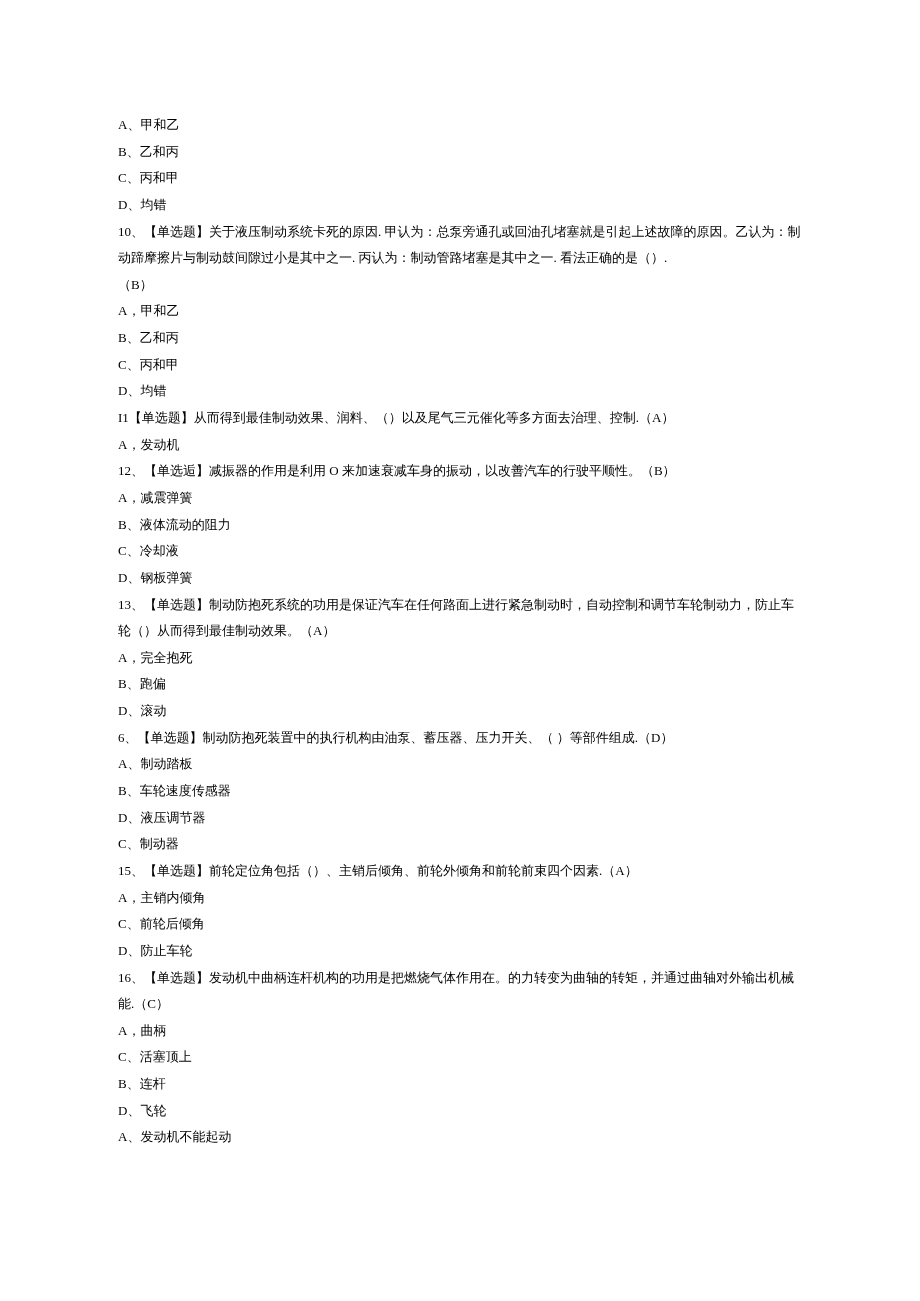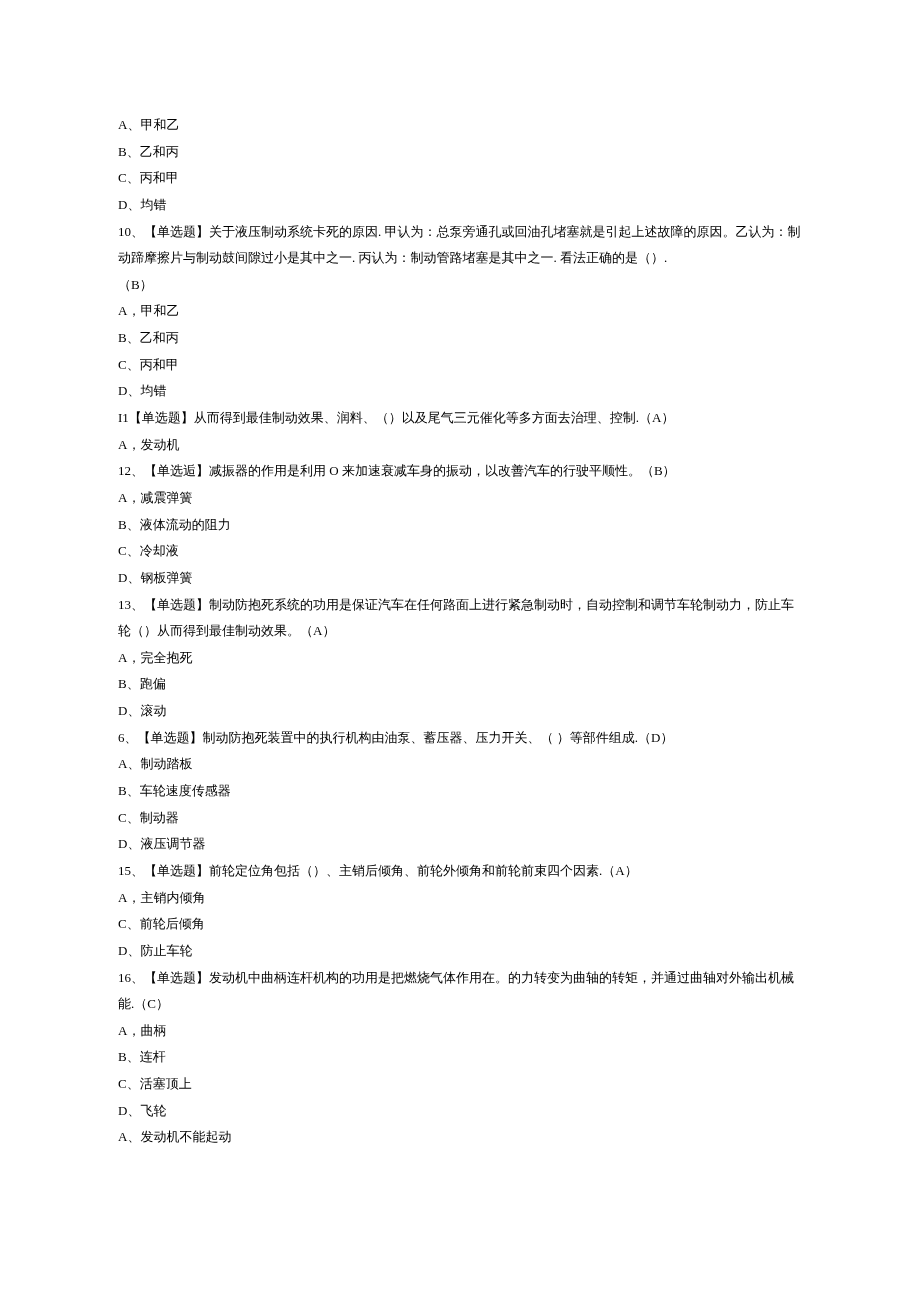--- a/index.html
+++ b/index.html
@@ -42,25 +42,25 @@
   <span class="line">B、液体流动的阻力</span>
   <span class="line">C、冷却液</span>
   <span class="line">D、钢板弹簧</span>
   <span class="line">13、【单选题】制动防抱死系统的功用是保证汽车在任何路面上进行紧急制动时，自动控制和调节车轮制动力，防止车轮（）从而得到最佳制动效果。（A）</span>
   <span class="line">A，完全抱死</span>
   <span class="line">B、跑偏</span>
   <span class="line">D、滚动</span>
   <span class="line">6、【单选题】制动防抱死装置中的执行机构由油泵、蓄压器、压力开关、（ ）等部件组成.（D）</span>
   <span class="line">A、制动踏板</span>
   <span class="line">B、车轮速度传感器</span>
+  <span class="line">D、液压调节器</span>
   <span class="line">C、制动器</span>
-  <span class="line">D、液压调节器</span>
   <span class="line">15、【单选题】前轮定位角包括（）、主销后倾角、前轮外倾角和前轮前束四个因素.（A）</span>
   <span class="line">A，主销内倾角</span>
   <span class="line">C、前轮后倾角</span>
   <span class="line">D、防止车轮</span>
   <span class="line">16、【单选题】发动机中曲柄连杆机构的功用是把燃烧气体作用在。的力转变为曲轴的转矩，并通过曲轴对外输出机械能.（C）</span>
   <span class="line">A，曲柄</span>
+  <span class="line">C、活塞顶上</span>
   <span class="line">B、连杆</span>
-  <span class="line">C、活塞顶上</span>
   <span class="line">D、飞轮</span>
   <span class="line">A、发动机不能起动</span>
 </div>
 
 </body></html>

